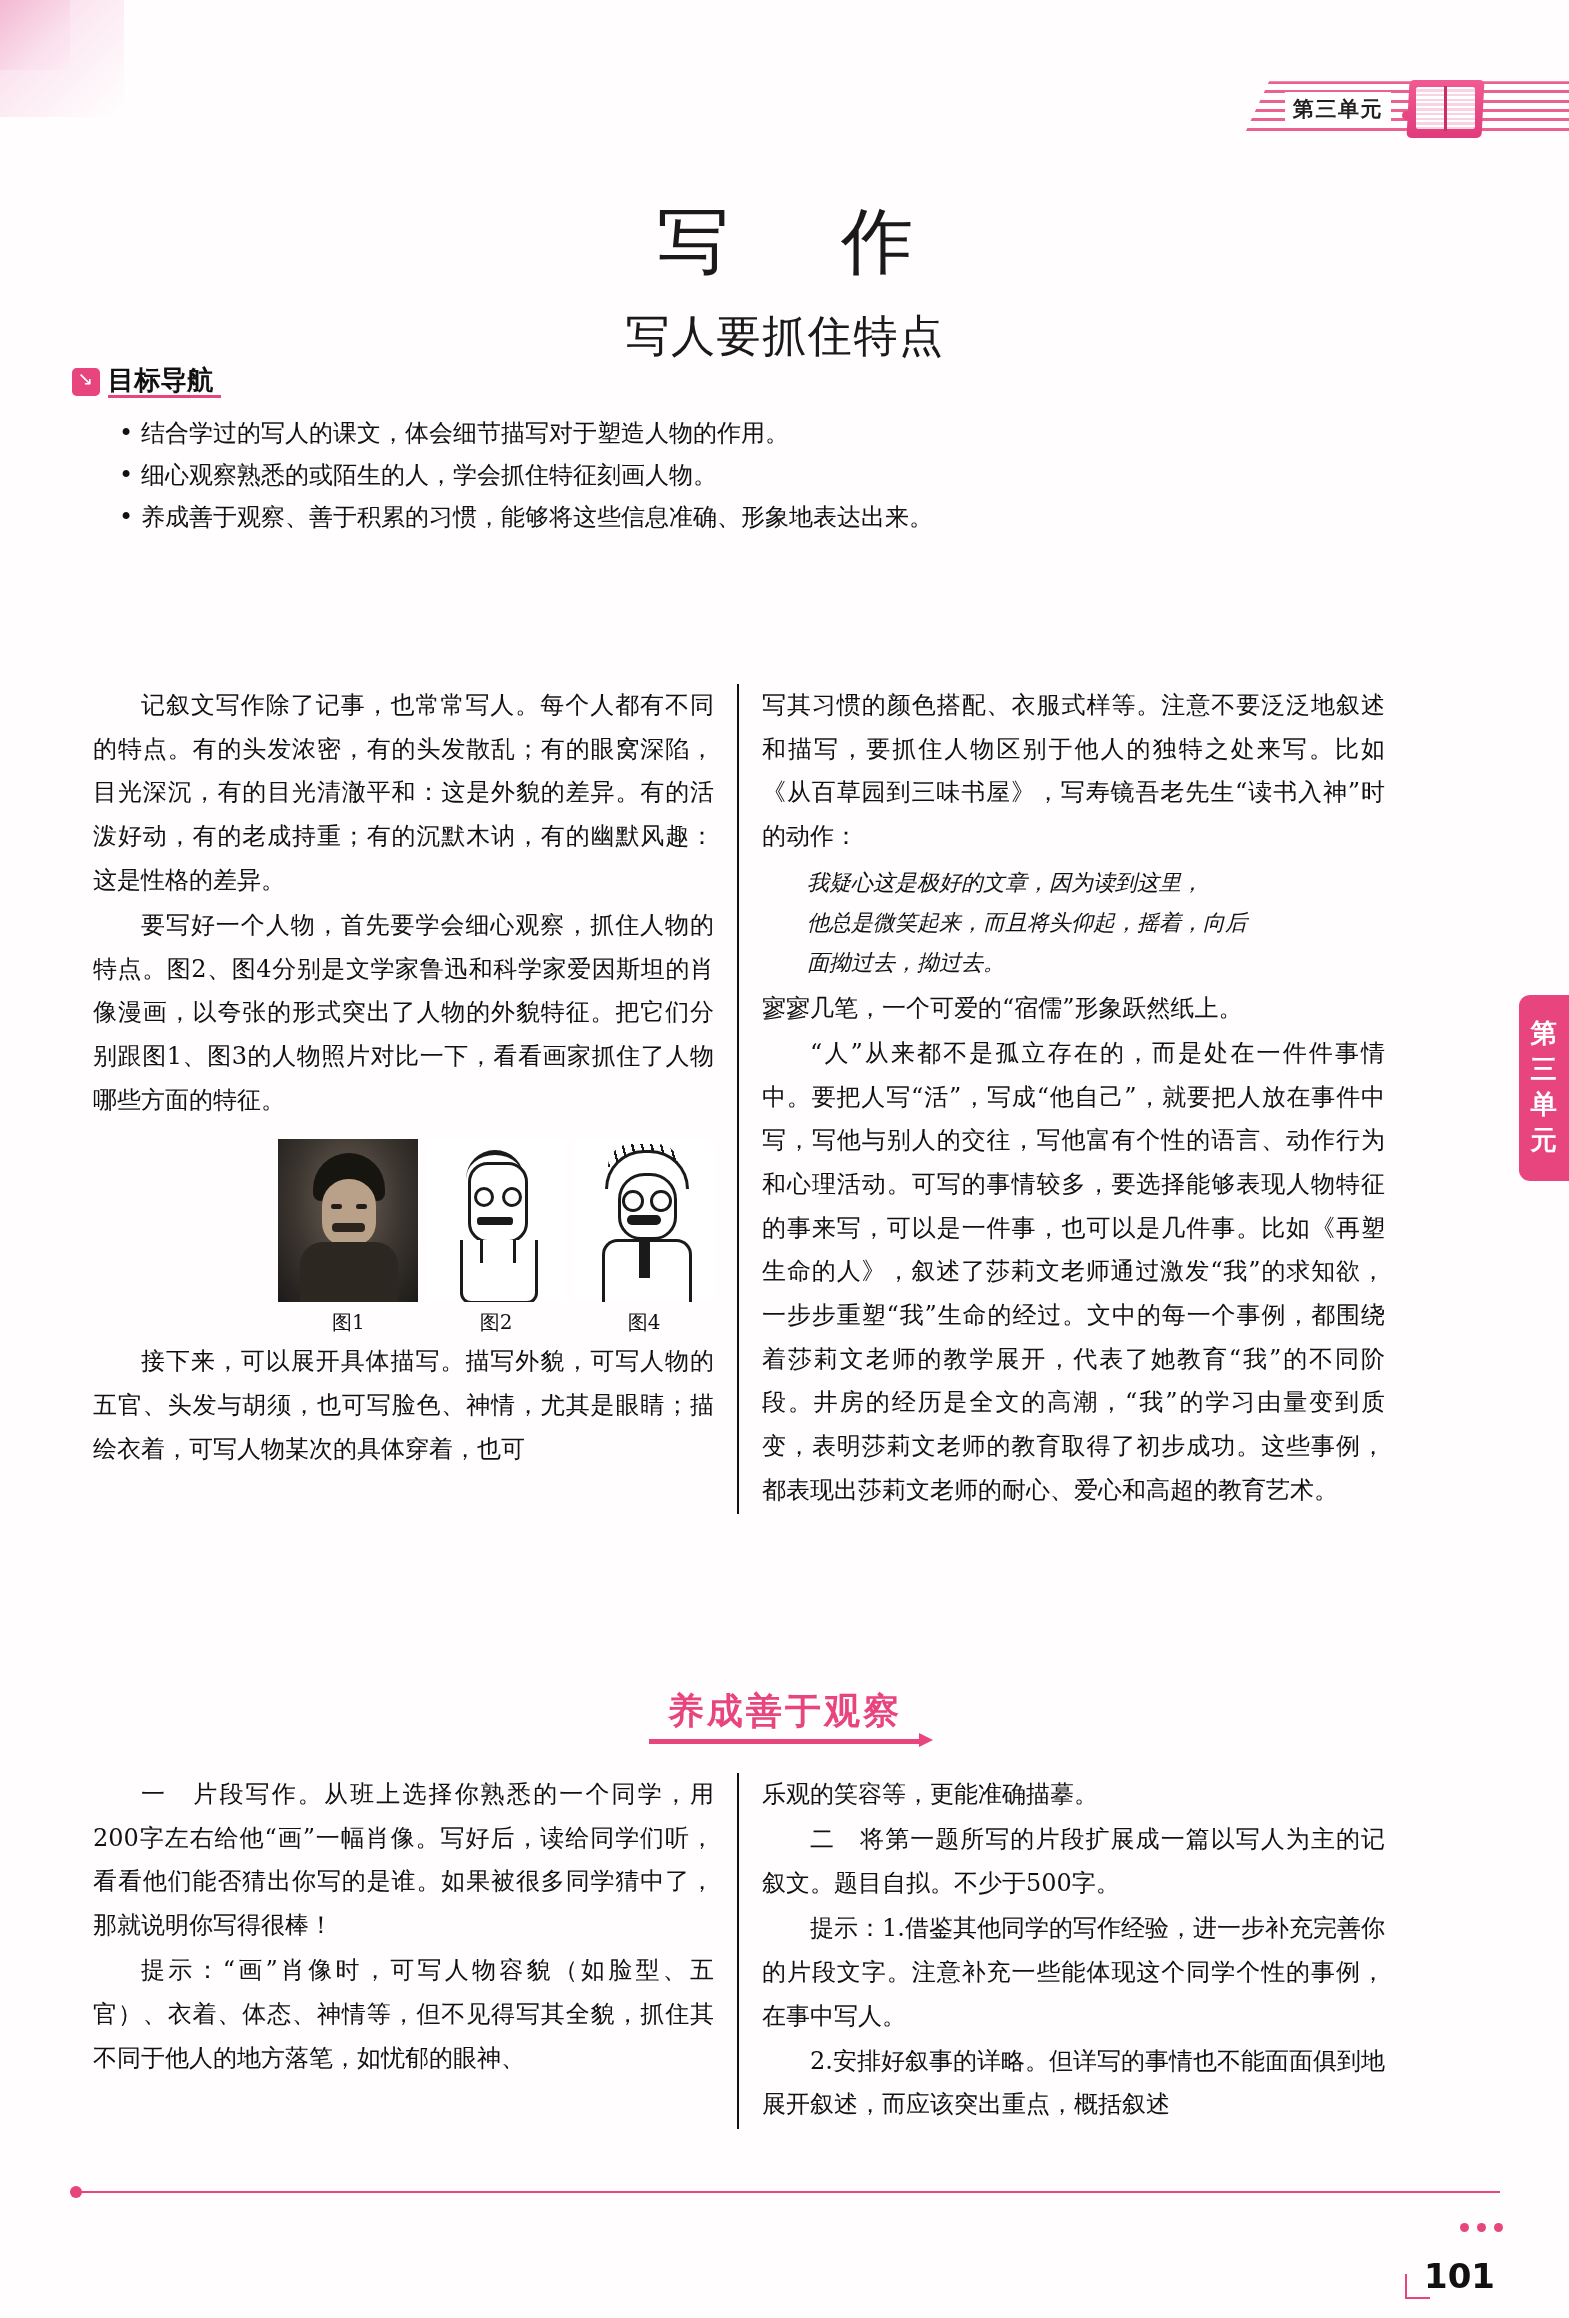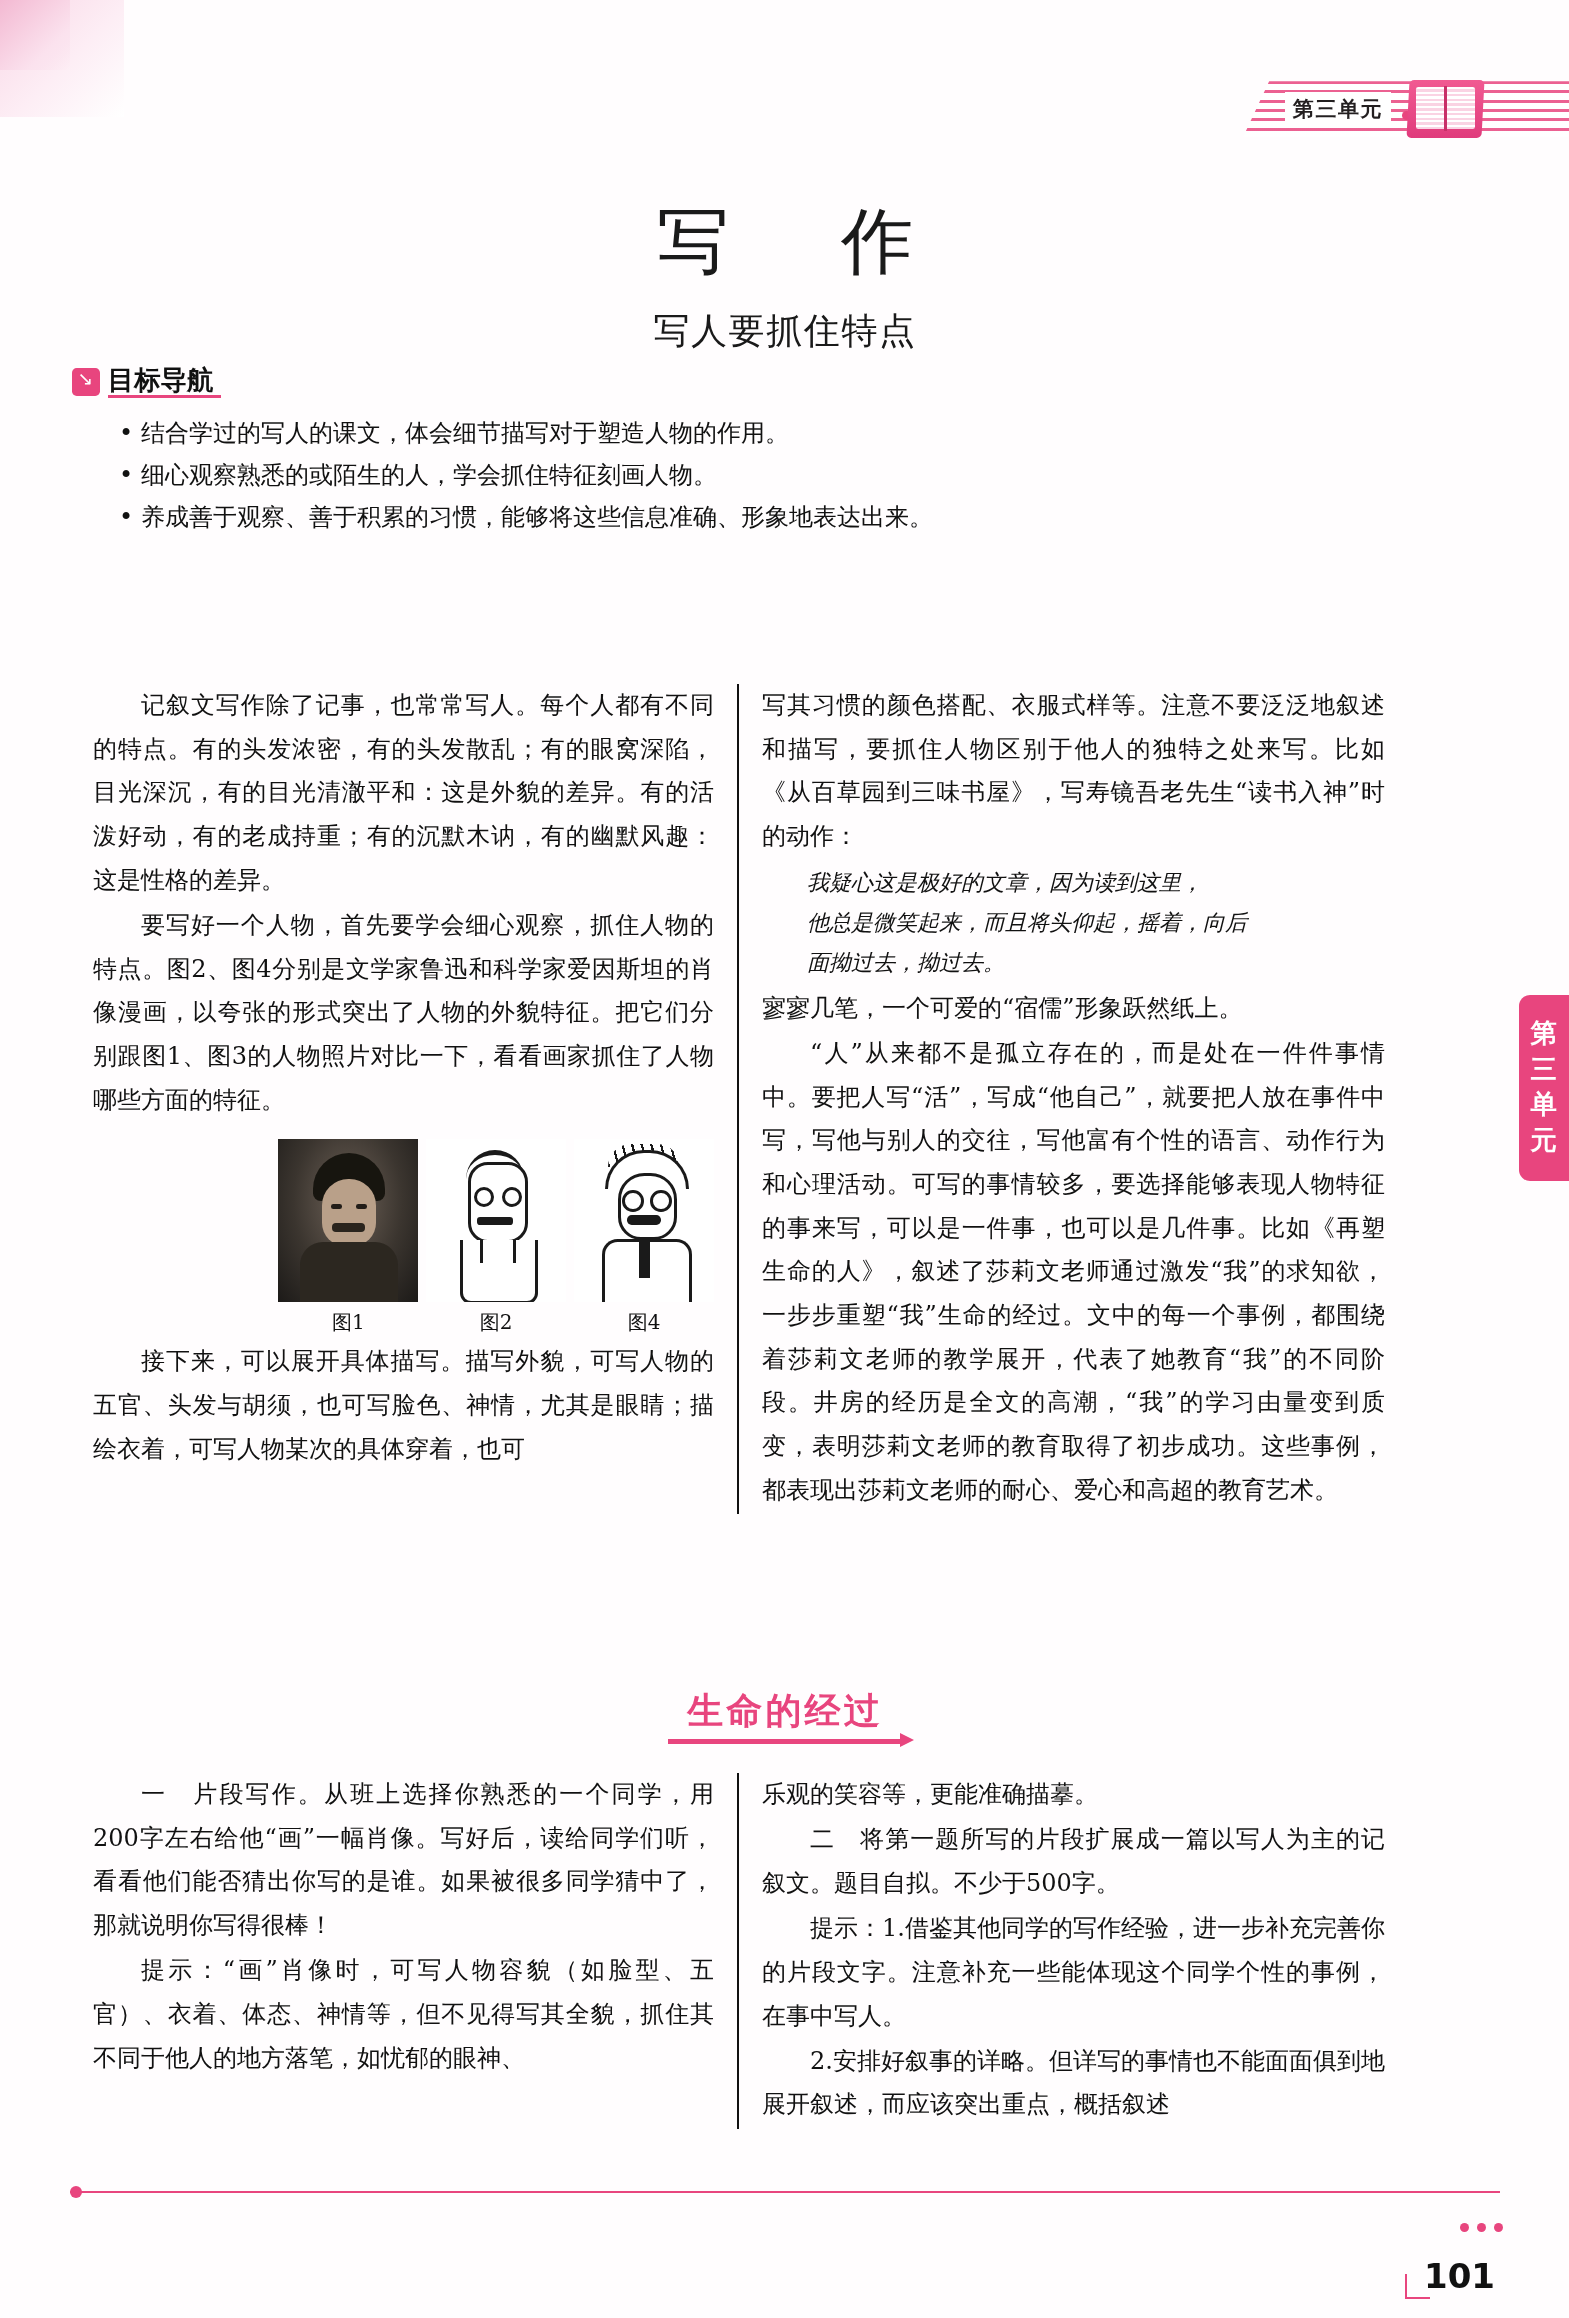--- a/index.html
+++ b/index.html
@@ -119,21 +119,21 @@
   .main-title {
     font-size: 72px;
     letter-spacing: 20px;
     color: #1a1a1a;
     font-family: "DejaVu Serif", "Liberation Serif", serif;
     font-weight: normal;
     margin: 0;
     padding-left: 20px;
   }
   .sub-title {
-    font-size: 36px;
+    font-size: 44px;
     color: #1a1a1a;
     margin-top: 17px;
     letter-spacing: 1.6px;
     font-family: "DejaVu Serif", "Liberation Serif", serif;
   }
   
   .goal-section {
     position: absolute;
     left: 72px;
     top: 365px;
@@ -546,21 +546,21 @@
         <p>他总是微笑起来，而且将头仰起，摇着，向后</p>
         <p>面拗过去，拗过去。</p>
       </div>
       <p>寥寥几笔，一个可爱的“宿儒”形象跃然纸上。</p>
       <p class="indent">“人”从来都不是孤立存在的，而是处在一件件事情中。要把人写“活”，写成“他自己”，就要把人放在事件中写，写他与别人的交往，写他富有个性的语言、动作行为和心理活动。可写的事情较多，要选择能够表现人物特征的事来写，可以是一件事，也可以是几件事。比如《再塑生命的人》，叙述了莎莉文老师通过激发“我”的求知欲，一步步重塑“我”生命的经过。文中的每一个事例，都围绕着莎莉文老师的教学展开，代表了她教育“我”的不同阶段。井房的经历是全文的高潮，“我”的学习由量变到质变，表明莎莉文老师的教育取得了初步成功。这些事例，都表现出莎莉文老师的耐心、爱心和高超的教育艺术。</p>
     </div>
   </div>
 
   <div class="banner" style="top:1687px;">
     <div class="banner-inner">
-      <div class="banner-text">生命的经过</div>
+      <div class="banner-text">养成善于观察</div>
       <div class="banner-underline"></div>
     </div>
   </div>
 
   <div class="cols" style="top:1773px; left:70px; width:1431px;">
     <div class="col left">
       <p class="indent">一　片段写作。从班上选择你熟悉的一个同学，用200字左右给他“画”一幅肖像。写好后，读给同学们听，看看他们能否猜出你写的是谁。如果被很多同学猜中了，那就说明你写得很棒！</p>
       <p class="indent">提示：“画”肖像时，可写人物容貌（如脸型、五官）、衣着、体态、神情等，但不见得写其全貌，抓住其不同于他人的地方落笔，如忧郁的眼神、</p>
     </div>
     <div class="col right">

